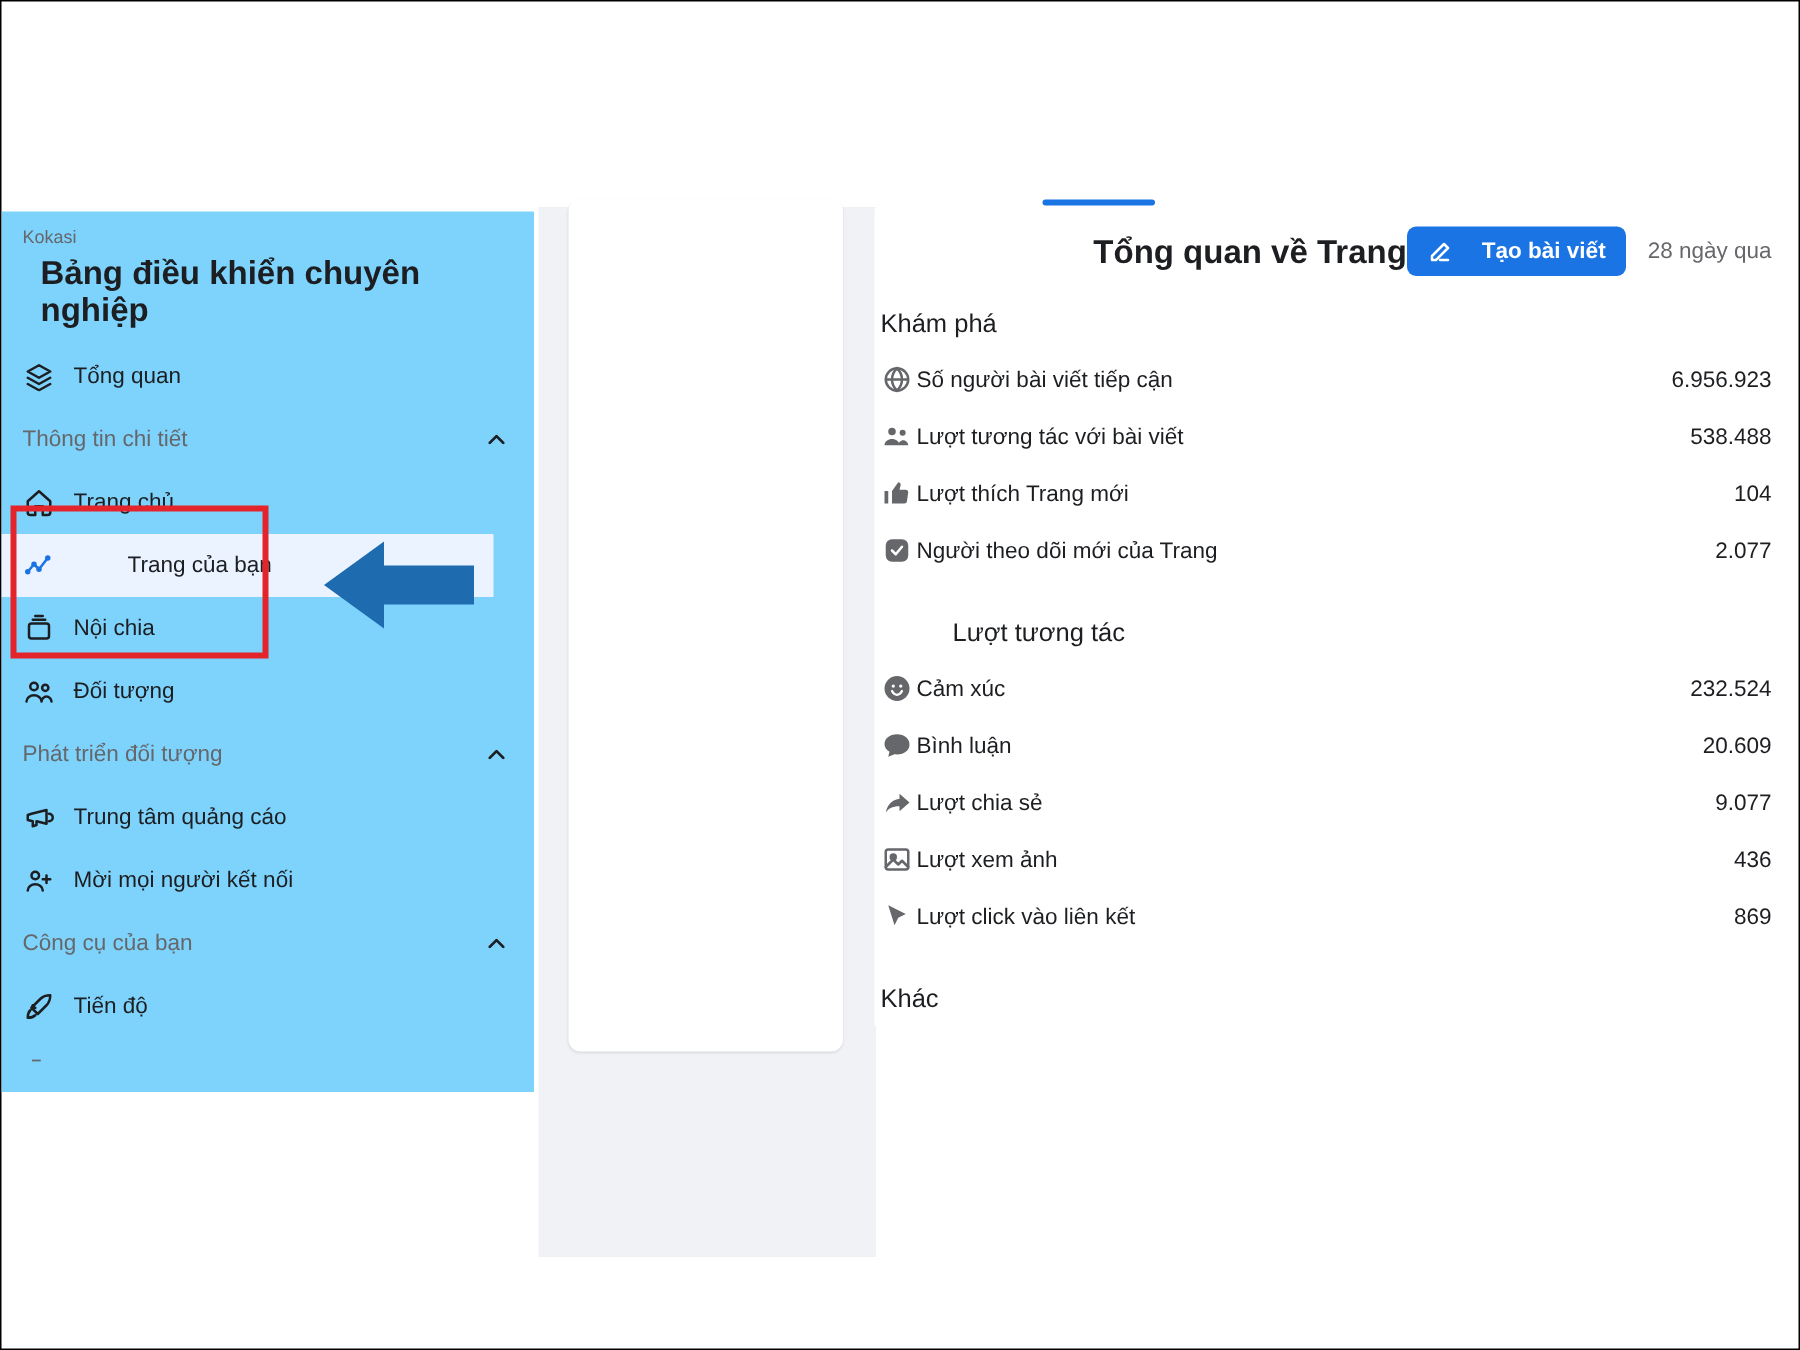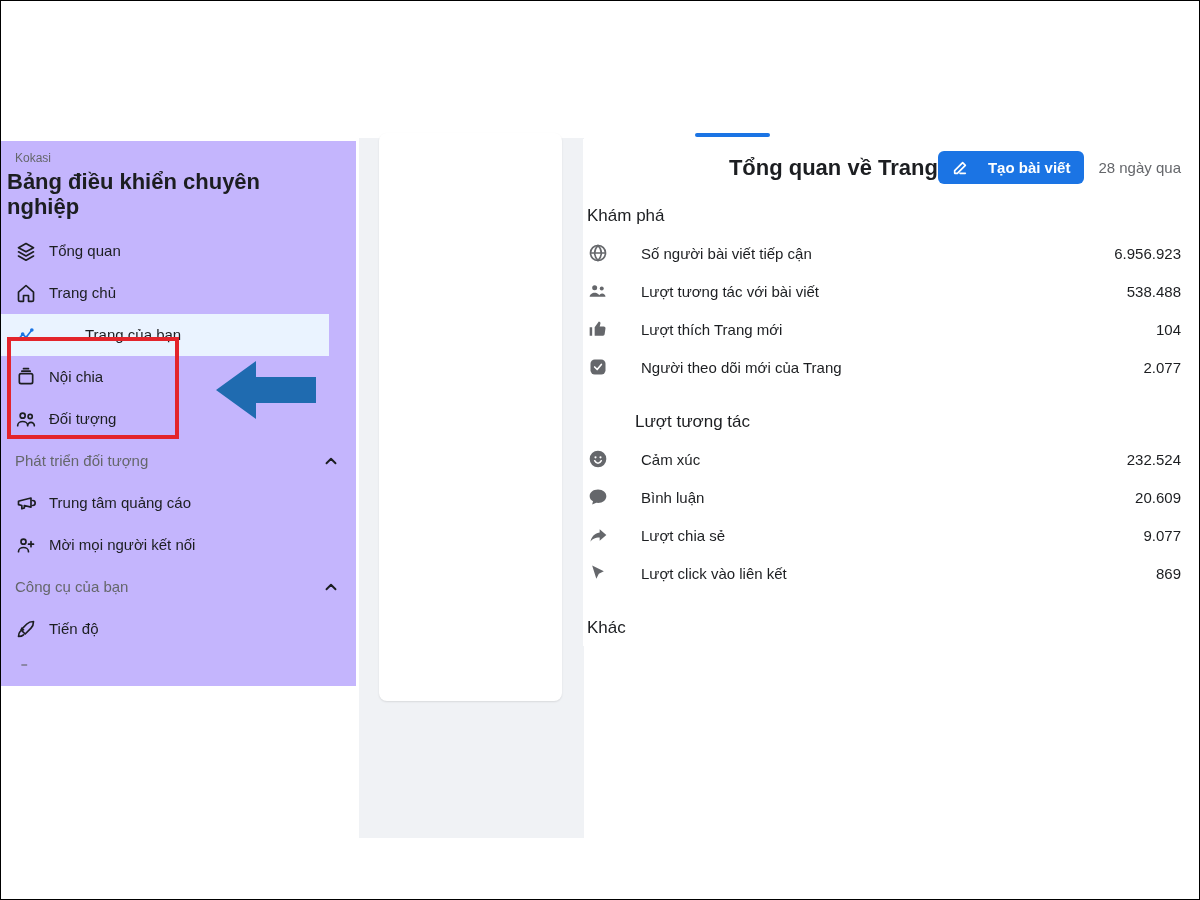--- a/index.html
+++ b/index.html
@@ -1,23 +1,23 @@
 <!DOCTYPE html>
 <html><head>
 <meta charset="utf-8">
 <style>
 * { margin: 0; padding: 0; box-sizing: border-box; }
 body { font-family: -apple-system, BlinkMacSystemFont, "Segoe UI", Helvetica, Arial, sans-serif; background: #fff; color: #1c1e21; width: 1200px; height: 900px; overflow: hidden; border: 1px solid #000; position: relative; }
 
 .nav-group { position: absolute; top: 132px; left: 0; right: 0; height: 4px; }
 .blue-tab-indicator { position: absolute; left: 694px; width: 75px; height: 4px; background: #1b74e4; border-radius: 2px; }
 
-.sidebar { position: absolute; left: 0; top: 140px; width: 355px; background: #c4b5fd; padding: 8px 0 0 0; }
+.sidebar { position: absolute; left: 0; top: 140px; width: 355px; background: #7dd3fc; padding: 8px 0 0 0; }
 .sidebar .breadcrumb { font-size: 12px; color: #65676b; padding: 2px 16px 0 14px; }
-.sidebar .dash-title { font-size: 22px; font-weight: 700; line-height: 1.15; padding: 4px 50px 10px 6px; }
+.sidebar .dash-title { font-size: 22px; font-weight: 700; line-height: 1.15; padding: 4px 50px 10px 26px; }
 
 .sidebar .item, .sidebar .group-head { display: flex; align-items: center; padding: 10px 14px; font-size: 15px; cursor: pointer; position: relative; }
 .sidebar .item .ico, .sidebar .group-head .chev { width: 22px; height: 22px; display: inline-flex; align-items: center; justify-content: center; color: #1c1e21; flex: 0 0 22px; }
 .sidebar .item .label { padding-left: 12px; }
 .sidebar .group-head { color: #65676b; font-size: 15px; font-weight: 400; justify-content: space-between; }
 .sidebar .group-head .gh-label { }
 .sidebar .group-head .chev { color: #1c1e21; }
 .sidebar .item.active { background: #eaf3ff; }
 .sidebar .item.active .ico { color: #1b74e4; }
 
@@ -31,21 +31,21 @@
 .main { position: absolute; left: 582px; top: 138px; right: 6px; background: #fff; padding: 6px 12px 0 4px; }
 .main-head { display: flex; align-items: center; justify-content: flex-end; padding: 6px 0 4px 0; }
 .main-head .title { font-size: 22px; font-weight: 700; }
 .main-head .right { display: flex; align-items: center; gap: 14px; }
 .btn-create { background: #1b74e4; color: #fff; border: none; border-radius: 6px; padding: 8px 14px; font-size: 15px; font-weight: 600; display: inline-flex; align-items: center; gap: 20px; cursor: pointer; }
 .btn-create .ci { width: 16px; height: 16px; display: inline-block; }
 .days-label { color: #65676b; font-size: 15px; cursor: pointer; }
 
 .sec-title { font-size: 17px; font-weight: 400; padding: 18px 0 8px 0; }
 .stat-row { display: flex; align-items: center; justify-content: space-between; padding: 8px 0; }
-.stat-row .left { display: flex; align-items: center; gap: 32px; }
+.stat-row .left { display: flex; align-items: center; gap: 2px; }
 .stat-row .left .sico { width: 22px; height: 22px; display: inline-flex; align-items: center; justify-content: center; color: #65676b; }
 .stat-row .stat-label { font-size: 15px; color: #1c1e21; }
 .stat-row .stat-val { font-size: 15px; color: #1c1e21; font-variant-numeric: tabular-nums; }
 
 svg { display: block; }
 </style>
 </head>
 <body>
 
 <div class="nav-group">
@@ -58,20 +58,28 @@
 
   <div class="item">
     <span class="ico">
       <svg viewBox="0 0 24 24" width="20" height="20" fill="none" stroke="currentColor" stroke-width="2">
           <path d="M12 3 3 8l9 5 9-5-9-5zM3 13l9 5 9-5M3 18l9 5 9-5" stroke-linecap="round" stroke-linejoin="round"></path>
         </svg>
     </span>
     <span class="label">Tổng quan</span>
   </div>
 
+  <div class="group-head">
+    <span class="gh-label">Thông tin chi tiết</span>
+    <span class="chev">
+      <svg viewBox="0 0 24 24" width="18" height="18" fill="none" stroke="currentColor" stroke-width="2.5">
+          <path d="M6 15l6-6 6 6" stroke-linecap="round" stroke-linejoin="round"></path>
+        </svg>
+    </span>
+  </div>
 
   <div class="item">
     <span class="ico">
       <svg viewBox="0 0 24 24" width="20" height="20" fill="none" stroke="currentColor" stroke-width="2">
           <path d="M3 11l9-8 9 8v9a2 2 0 0 1-2 2h-4v-7h-6v7H5a2 2 0 0 1-2-2z" stroke-linecap="round" stroke-linejoin="round"></path>
         </svg>
     </span>
     <span class="label">Trang chủ</span>
   </div>
 
@@ -271,20 +279,33 @@
       <span class="sico">
         <svg viewBox="0 0 24 24" width="20" height="20" fill="currentColor">
             <path d="M14 5v4c-7 1-10 6-11 11 2-3 5-5 11-5v4l8-7z"></path>
           </svg>
       </span>
       <span class="stat-label">Lượt chia sẻ</span>
     </div>
     <span class="stat-val">9.077</span>
   </div>
 
+  <div class="stat-row">
+    <div class="left">
+      <span class="sico">
+        <svg viewBox="0 0 24 24" width="20" height="20" fill="none" stroke="currentColor" stroke-width="2">
+            <rect x="3" y="4" width="18" height="16" rx="2"></rect>
+            <circle cx="9" cy="10" r="2" fill="currentColor"></circle>
+            <path d="M3 18l6-6 4 4 3-3 5 5" stroke-linecap="round" stroke-linejoin="round"></path>
+          </svg>
+      </span>
+      <span class="stat-label">Lượt xem ảnh</span>
+    </div>
+    <span class="stat-val">436</span>
+  </div>
 
   <div class="stat-row">
     <div class="left">
       <span class="sico">
         <svg viewBox="0 0 24 24" width="20" height="20" fill="currentColor">
             <path d="M5 3l5 16 3-6 6-3z"></path>
           </svg>
       </span>
       <span class="stat-label">Lượt click vào liên kết</span>
     </div>

